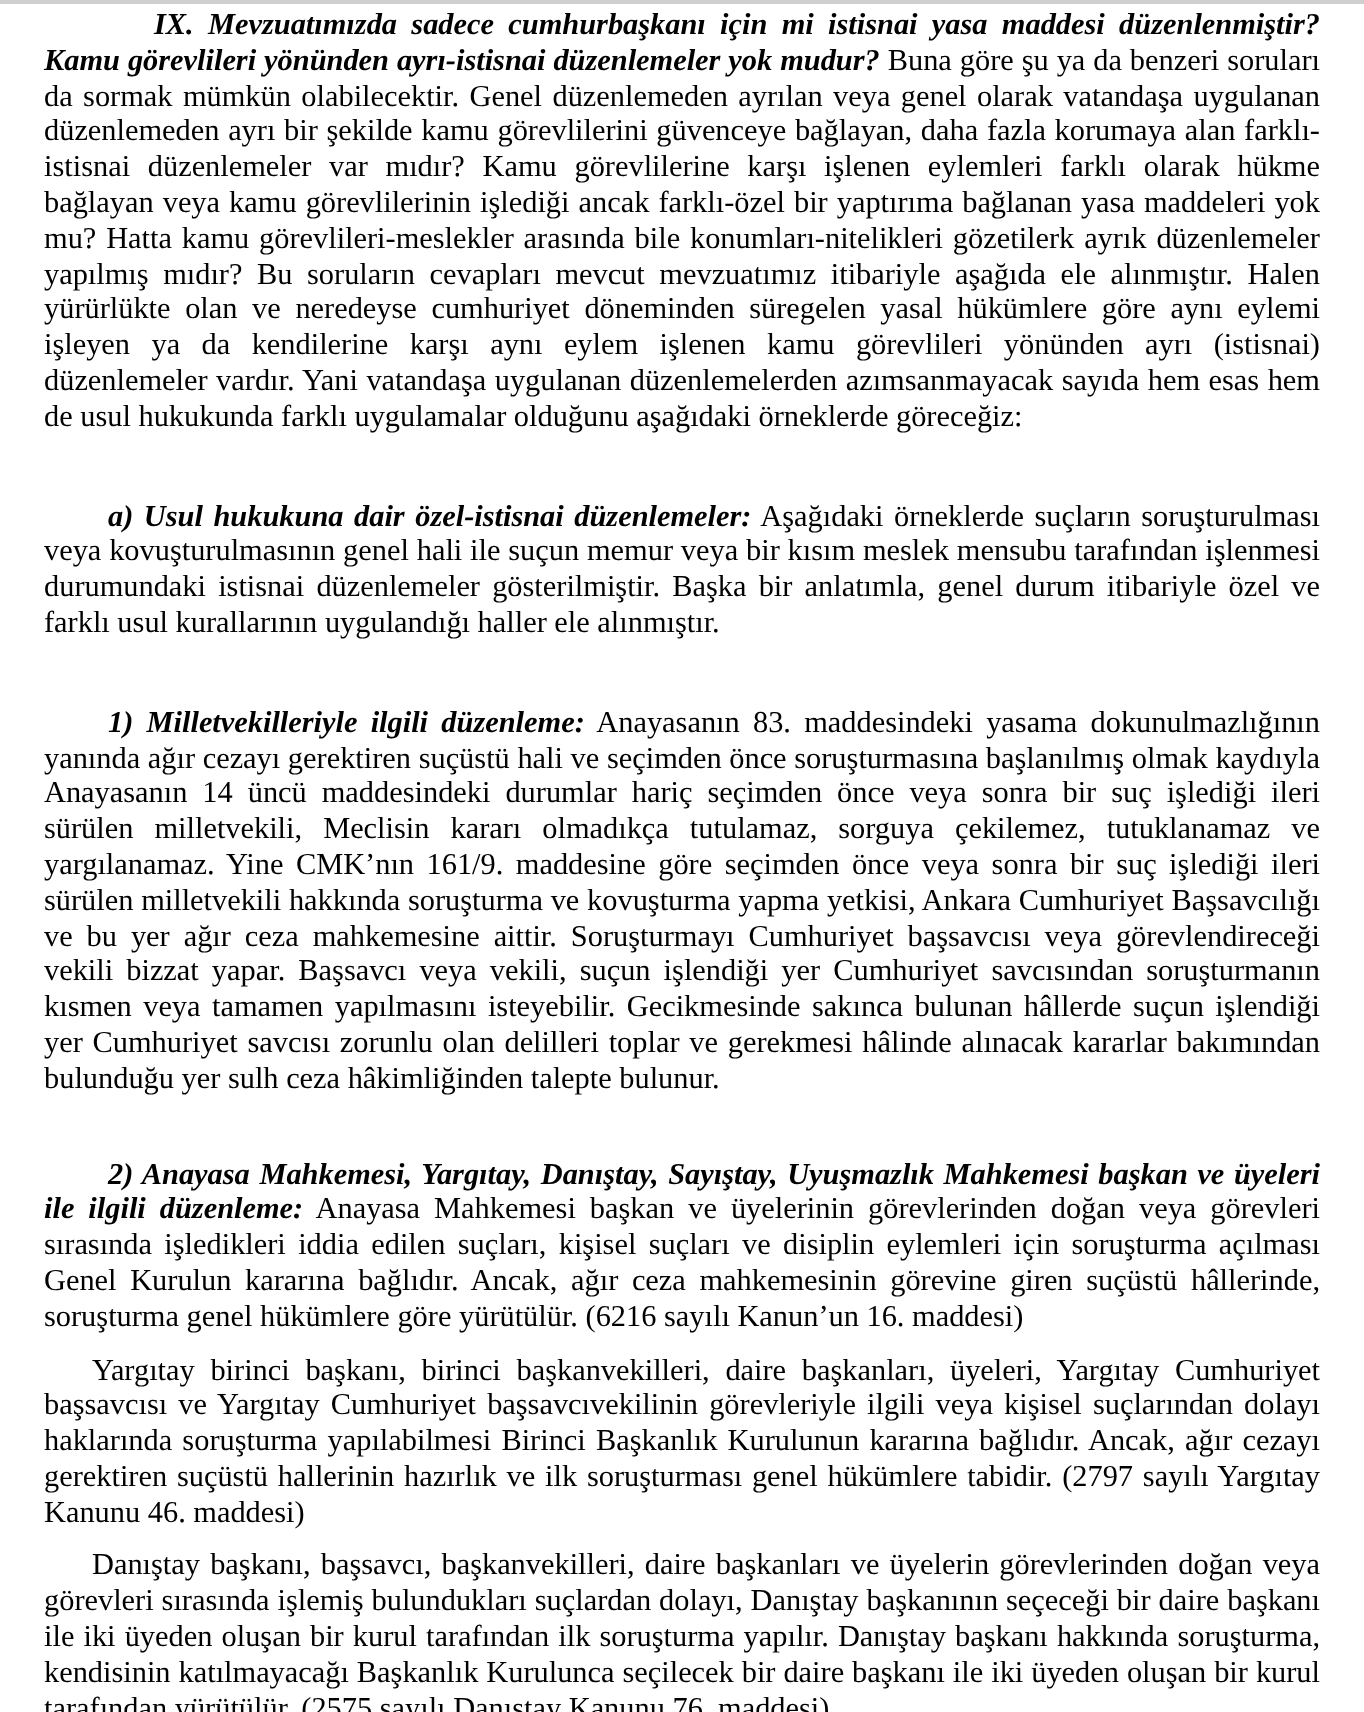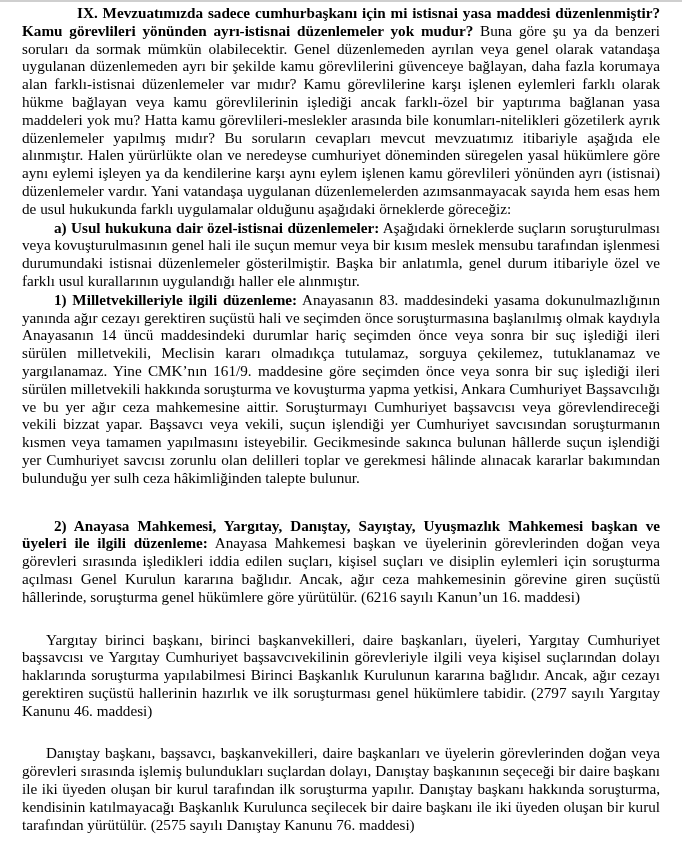--- a/index.html
+++ b/index.html
@@ -10,24 +10,24 @@
   }
   .topbar { position: absolute; left: 0; top: 0; width: 682px; height: 2px; background: #cfcfcf; }
   .page { position: absolute; left: 22px; top: 4px; width: 638px; }
   p {
     margin: 0; font-size: 15.2px; line-height: 17.8px;
     text-align: justify; text-indent: 0;
   }
   .ind-big { text-indent: 55px; }
   .ind-mid { text-indent: 32px; }
   .ind-sm { text-indent: 24px; }
-  b { font-weight: bold; }
-  .gap-l { margin-top: 1px; }
+  b { font-weight: bold; font-style: italic; }
+  .gap-l { margin-top: 32px; }
   .gap-m { margin-top: 30px; }
-  .gap-s { margin-top: 25px; }
+  .gap-s { margin-top: 9px; }
 </style>
 </head>
 <body>
 
 <div class="topbar"></div>
 
 <div class="page">
 
   <p class="ind-big">
     <b>IX. Mevzuatımızda sadece cumhurbaşkanı için mi istisnai yasa maddesi düzenlenmiştir? Kamu görevlileri yönünden ayrı-istisnai düzenlemeler yok mudur?</b><span> Buna göre şu ya da benzeri soruları da sormak mümkün olabilecektir. Genel düzenlemeden ayrılan veya genel olarak vatandaşa uygulanan düzenlemeden ayrı bir şekilde kamu görevlilerini güvenceye bağlayan, daha fazla korumaya alan farklı-istisnai düzenlemeler var mıdır? Kamu görevlilerine karşı işlenen eylemleri farklı olarak hükme bağlayan veya kamu görevlilerinin işlediği ancak farklı-özel bir yaptırıma bağlanan yasa maddeleri yok mu? Hatta kamu görevlileri-meslekler arasında bile konumları-nitelikleri gözetilerk ayrık düzenlemeler yapılmış mıdır? Bu soruların cevapları mevcut mevzuatımız itibariyle aşağıda ele alınmıştır. Halen yürürlükte olan ve neredeyse cumhuriyet döneminden süregelen yasal hükümlere göre aynı eylemi işleyen ya da kendilerine karşı aynı eylem işlenen kamu görevlileri yönünden ayrı (istisnai) düzenlemeler vardır. Yani vatandaşa uygulanan düzenlemelerden azımsanmayacak sayıda hem esas hem de usul hukukunda farklı uygulamalar olduğunu aşağıdaki örneklerde göreceğiz:</span>

